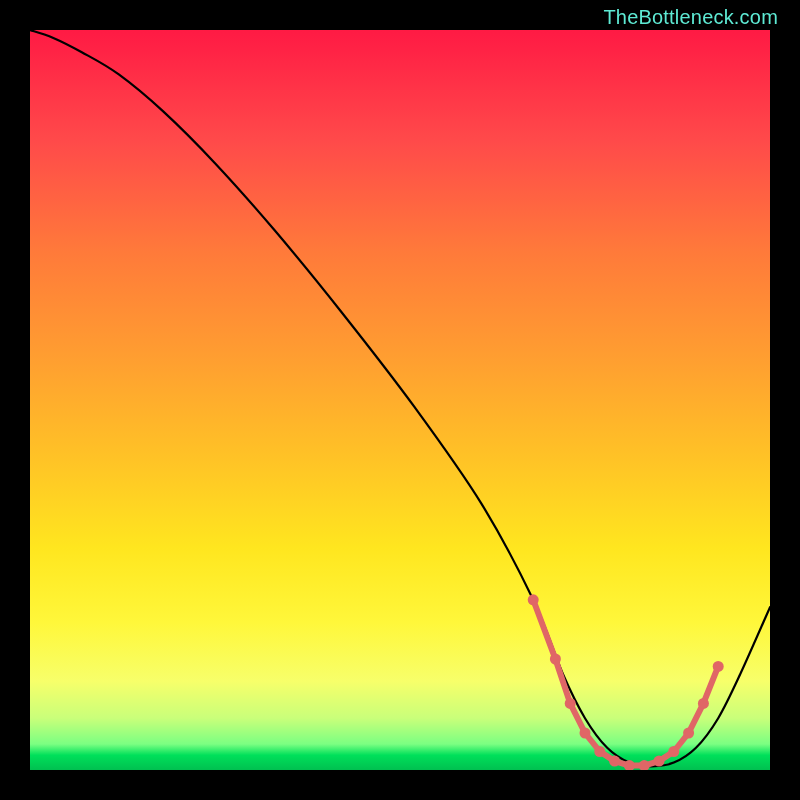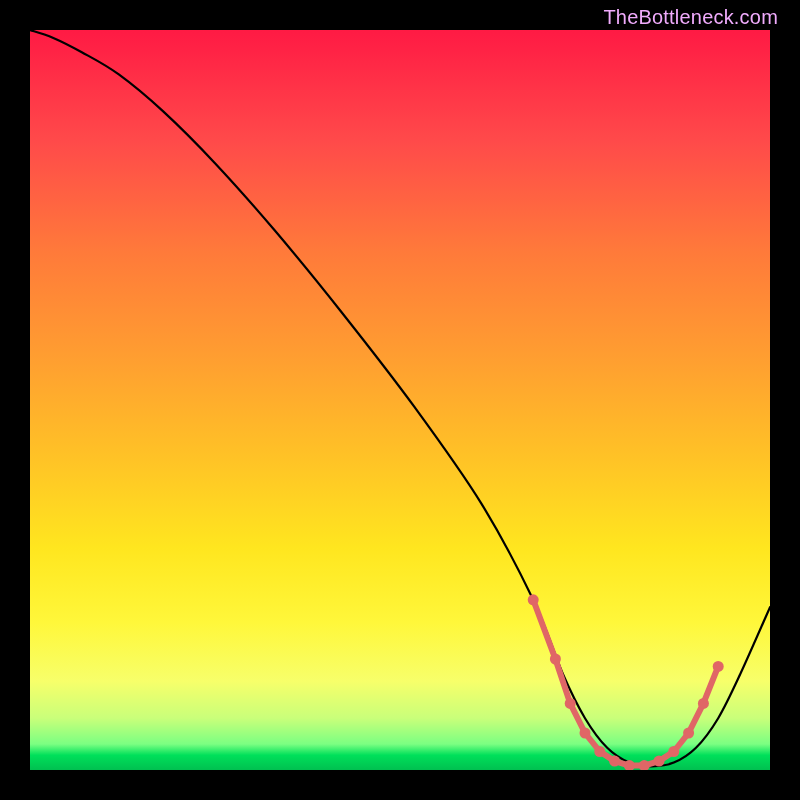--- a/index.html
+++ b/index.html
@@ -41,21 +41,21 @@
     inset: 0;
     width: 100%;
     height: 100%;
   }
   .watermark {
     position: absolute;
     top: 6px;
     right: 22px;
     font-family: Arial, Helvetica, sans-serif;
     font-size: 20px;
-    color: #f0abfc;
+    color: #5eead4;
     font-weight: 400;
     letter-spacing: 0.2px;
   }
 </style>
 </head>
 <body>
 
 <div class="frame">
   <div class="watermark">TheBottleneck.com</div>
   <div class="plot-area">

